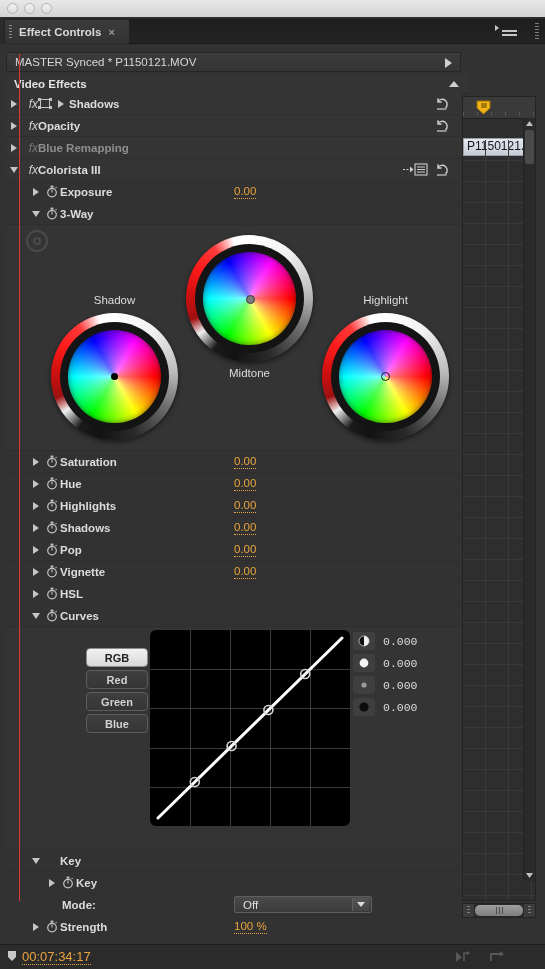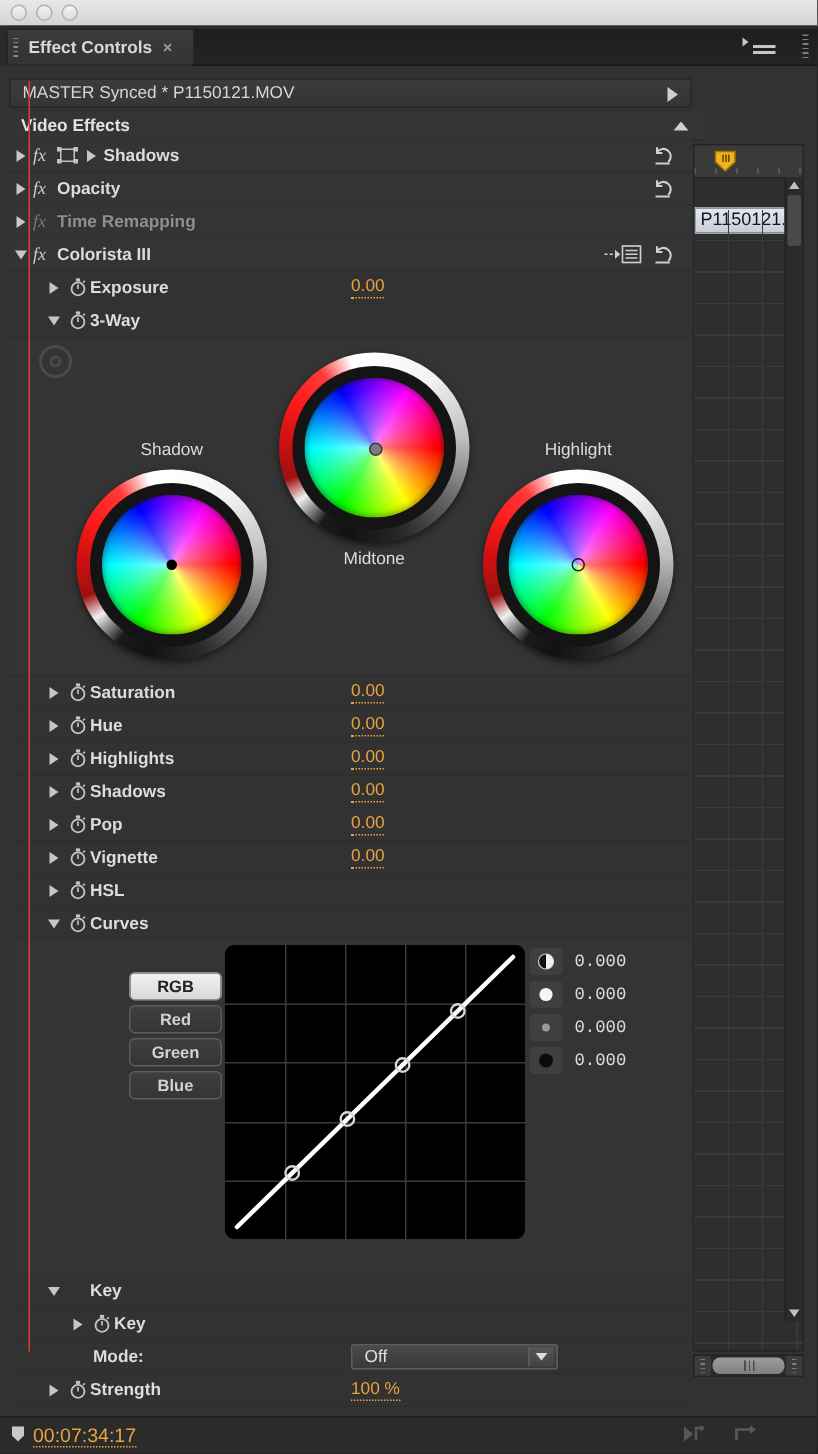--- a/index.html
+++ b/index.html
@@ -64,21 +64,21 @@
   .rows{position:absolute;left:6px;top:49px;width:455px;bottom:0;}
   .row{position:relative;height:21px;border-bottom:1px solid #2e2e2e;
     display:flex;align-items:center;}
   .row.effect{background:#343434;}
   .tri{width:0;height:0;border-left:6px solid #c6c6c6;
     border-top:4px solid transparent;border-bottom:4px solid transparent;
     flex:0 0 auto;}
   .tri.down{border:none;border-top:6px solid #c6c6c6;
     border-left:4px solid transparent;border-right:4px solid transparent;}
   .tricell{width:16px;display:flex;justify-content:center;align-items:center;flex:0 0 auto;}
-  .fxicon{width:16px;text-align:left;font-style:italic;font-family:Liberation Serif, serif;
+  .fxicon{width:16px;text-align:right;font-style:italic;font-family:Liberation Sans, sans-serif;
     font-size:12px;color:#cfcfcf;flex:0 0 auto;}
   .fxicon.dim{color:#777;}
   .stopwatch{width:16px;flex:0 0 auto;display:flex;justify-content:center;}
   .stopwatch svg{display:block;}
   .lbl{font-weight:bold;color:#dcdcdc;font-size:11.5px;white-space:nowrap;}
   .lbl.dim{color:#8e8e8e;}
   .val{position:absolute;left:228px;color:#e8a33d;font-size:11.5px;
     border-bottom:1px dotted #e8a33d;line-height:13px;cursor:pointer;}
   .reset{position:absolute;right:12px;top:3px;width:15px;height:15px;}
   .setupicon{position:absolute;right:33px;top:4px;width:26px;height:13px;}
@@ -260,21 +260,21 @@
               <line x1="3" y1="13" x2="12.5" y2="13" stroke="#cfcfcf" stroke-width="1.2"></line>
             </svg>
         </span>
       </div>
 
       <div class="row effect">
         <span class="tricell">
             <i class="tri"></i>
           </span>
         <span class="fxicon dim">fx</span>
-        <span class="lbl dim">Time Remapping</span>
+        <span class="lbl dim">Blue Remapping</span>
       </div>
 
       <div class="row effect">
         <span class="tricell">
             <i class="tri down"></i>
           </span>
         <span class="fxicon">fx</span>
         <span class="lbl">Colorista III</span>
         <span class="setupicon">
           <svg width="26" height="13" viewBox="0 0 26 13">

